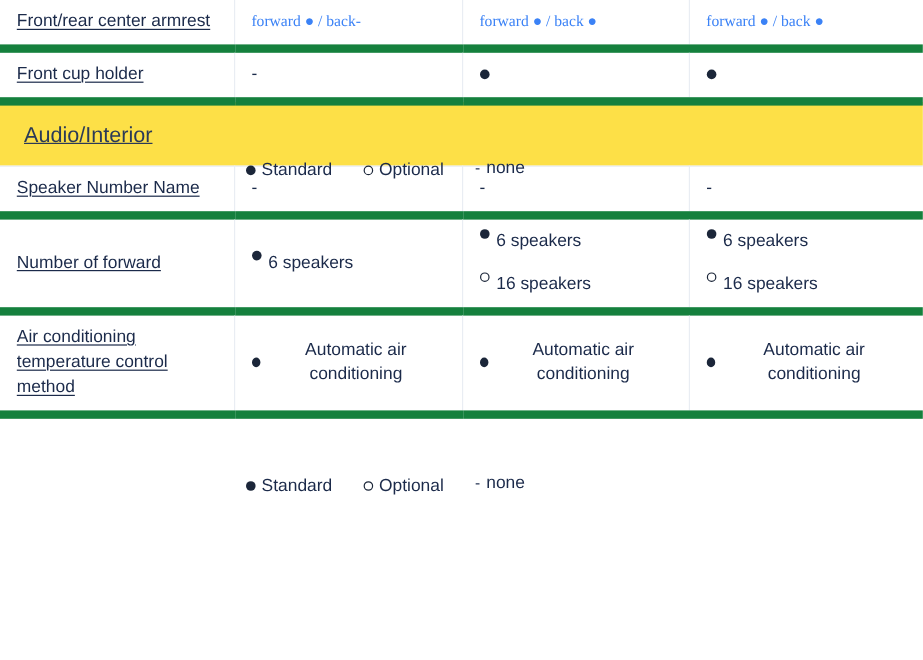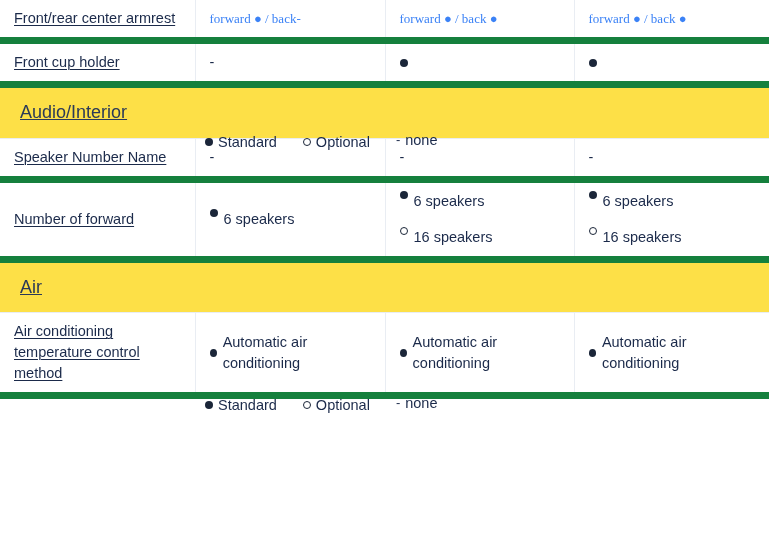--- a/index.html
+++ b/index.html
@@ -73,21 +73,21 @@
     color: #3b82f6;
     font-family: Liberation Serif, serif;
   }
   .opt-line {
     display: flex;
     align-items: flex-start;
     gap: 6px;
     white-space: nowrap;
   }
   .opt-line + .opt-line { margin-top: 16px; }
-  .opt-line.wrap { white-space: normal; align-items: center; }
+  .opt-line.wrap { white-space: normal; align-items: center; text-align: center; }
   .opt-line.wrap .opt-text { white-space: normal; }
 
   .mk {
     flex: 0 0 auto;
     font-size: 13px;
     line-height: 1.45;
     color: #1b2a4a;
   }
   .mk-dash { letter-spacing: 0; }
 
@@ -191,23 +191,20 @@
             <div class="opt-line">
               <span class="dot-filled"></span>
               <span class="opt-text">6 speakers</span>
             </div>
             <div class="opt-line">
               <span class="dot-hollow"></span>
               <span class="opt-text">16 speakers</span>
             </div>
           </td>
         </tr>
-        <tr class="section">
-          <td colspan="4">Air</td>
-        </tr>
         <tr>
           <td class="row-label"><span class="label-link">Air conditioning temperature control method</span></td>
           <td>
             <div class="opt-line wrap">
               <span class="dot-filled"></span>
               <span class="opt-text">Automatic air conditioning</span>
             </div>
           </td>
           <td>
             <div class="opt-line wrap">

